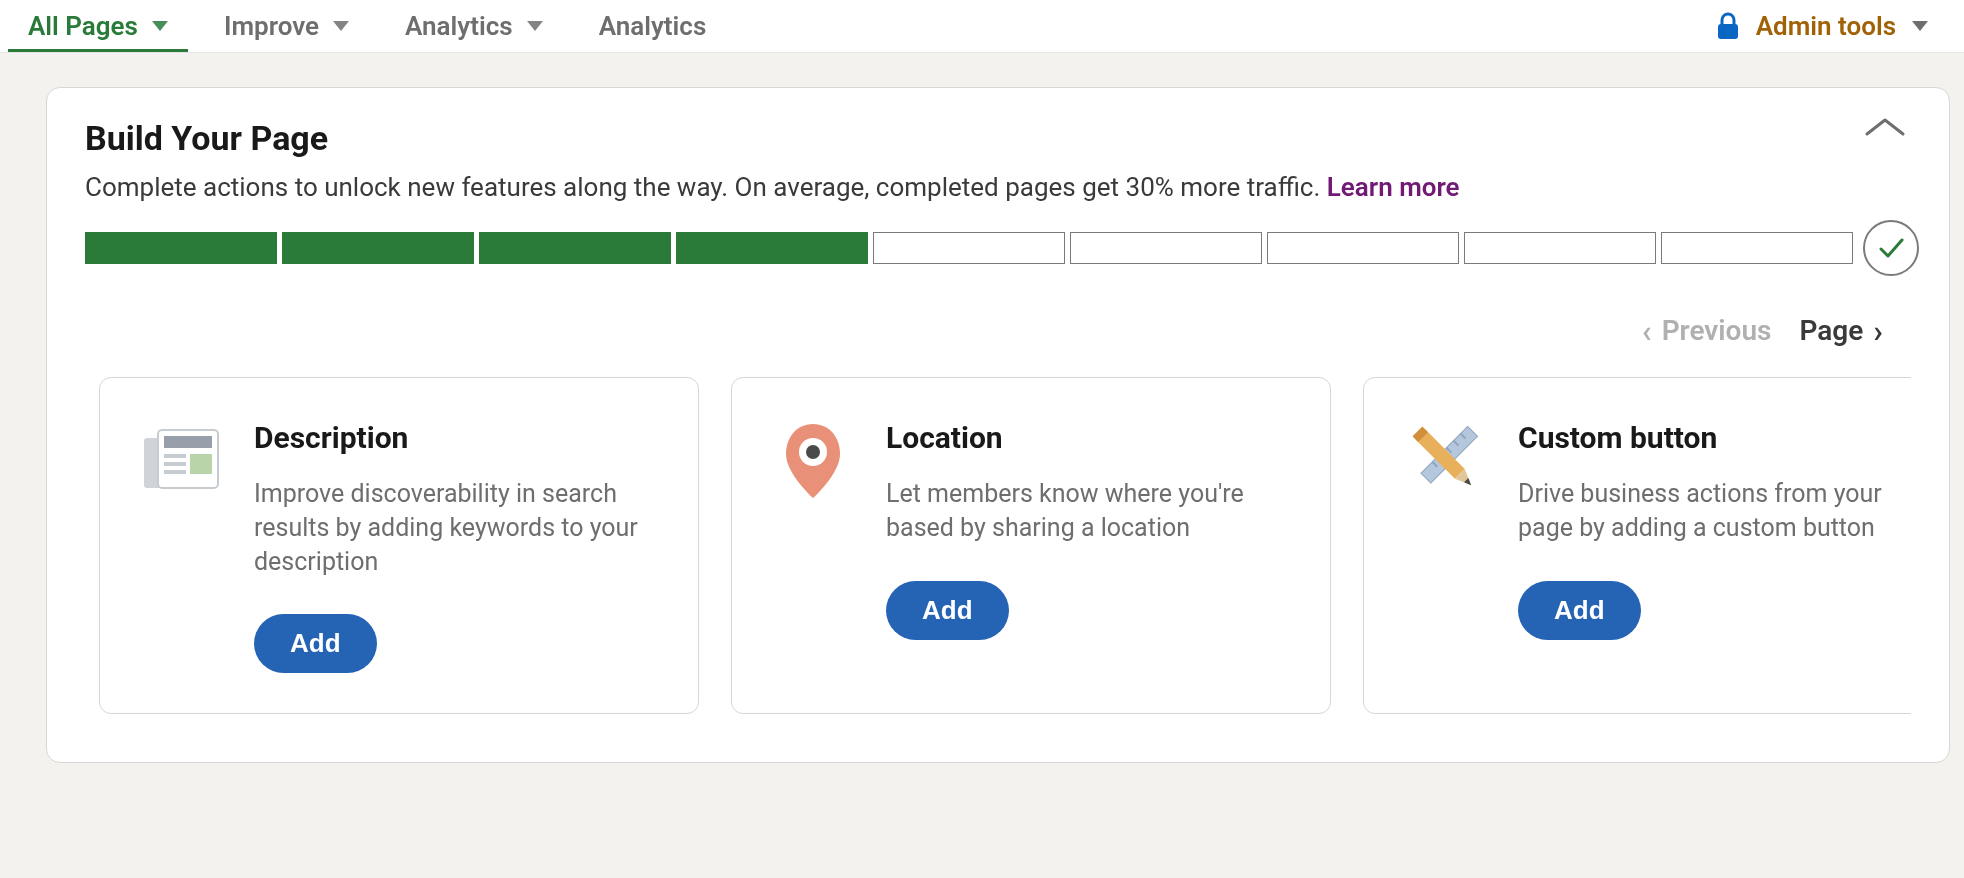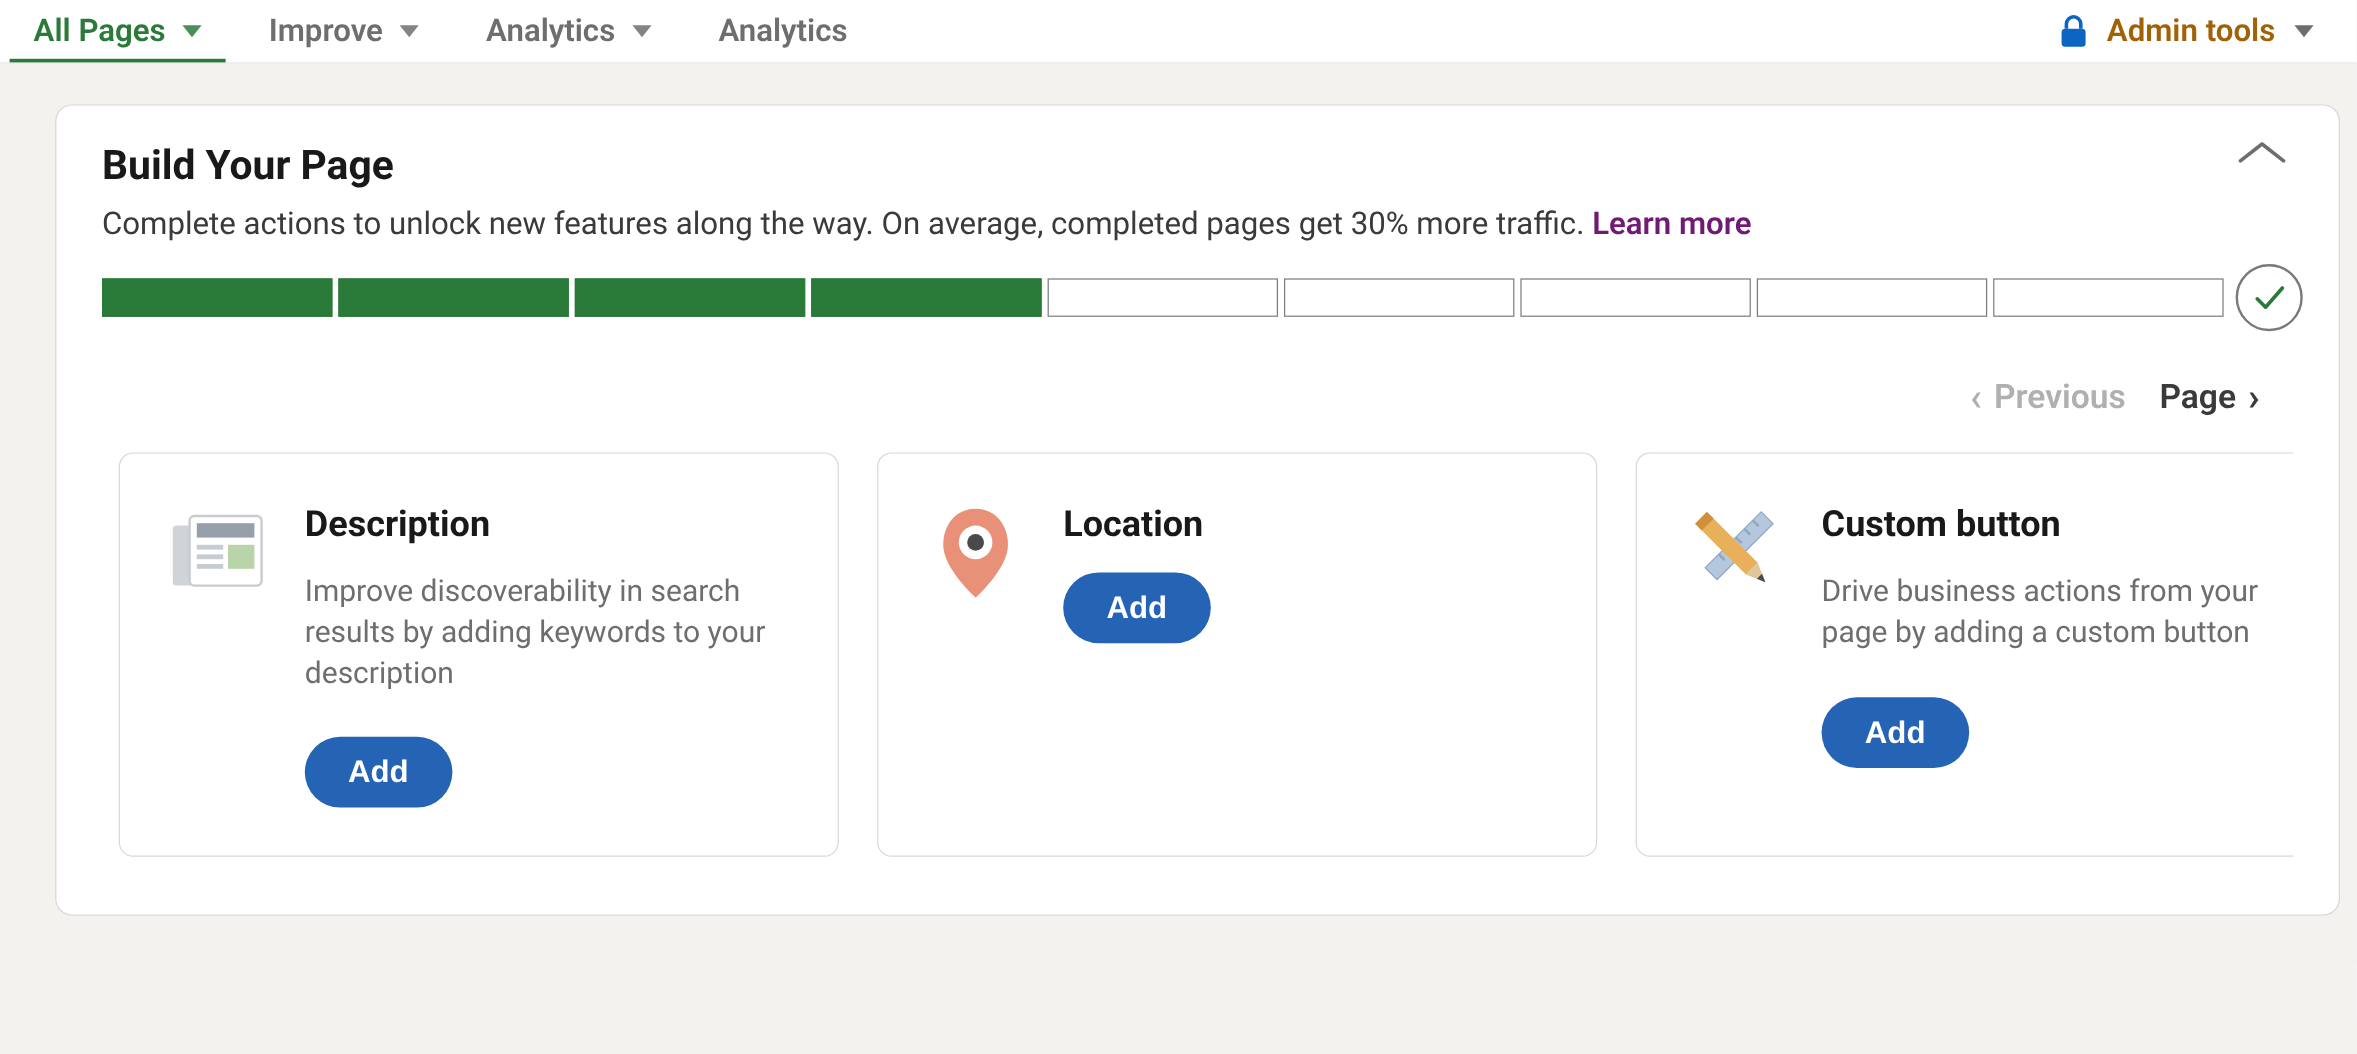--- a/index.html
+++ b/index.html
@@ -313,20 +313,21 @@
       <div class="card">
         <div class="card-icon">
           <svg width="90" height="90" viewBox="0 0 90 90">
             <path d="M45 10 C28 10 18 24 18 40 C18 60 45 84 45 84 C45 84 72 60 72 40 C72 24 62 10 45 10 Z" fill="#e89178"></path>
             <circle cx="45" cy="38" r="14" fill="#ffffff"></circle>
             <circle cx="45" cy="38" r="7" fill="#4a4a4a"></circle>
           </svg>
         </div>
         <div class="card-body">
           <div class="card-title">Location</div>
+          <p class="card-desc">Let members know where you're based by sharing a location</p>
           <button class="add-btn">Add</button>
         </div>
       </div>
 
       <div class="card">
         <div class="card-icon">
           <svg width="90" height="90" viewBox="0 0 90 90">
             <g transform="rotate(45 45 45)">
               <rect x="38" y="6" width="14" height="66" fill="#b4c7dc"></rect>
               <rect x="38" y="6" width="14" height="66" fill="none" stroke="#8fa6bf" stroke-width="1"></rect>

